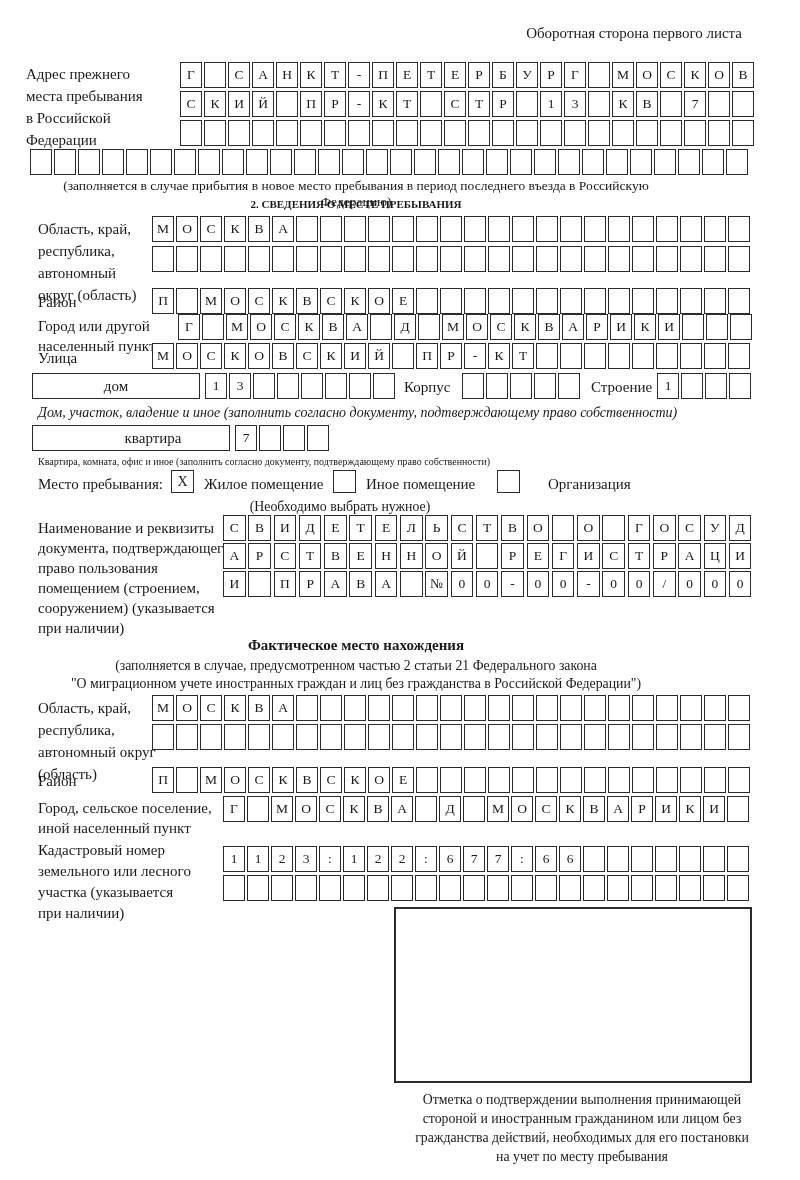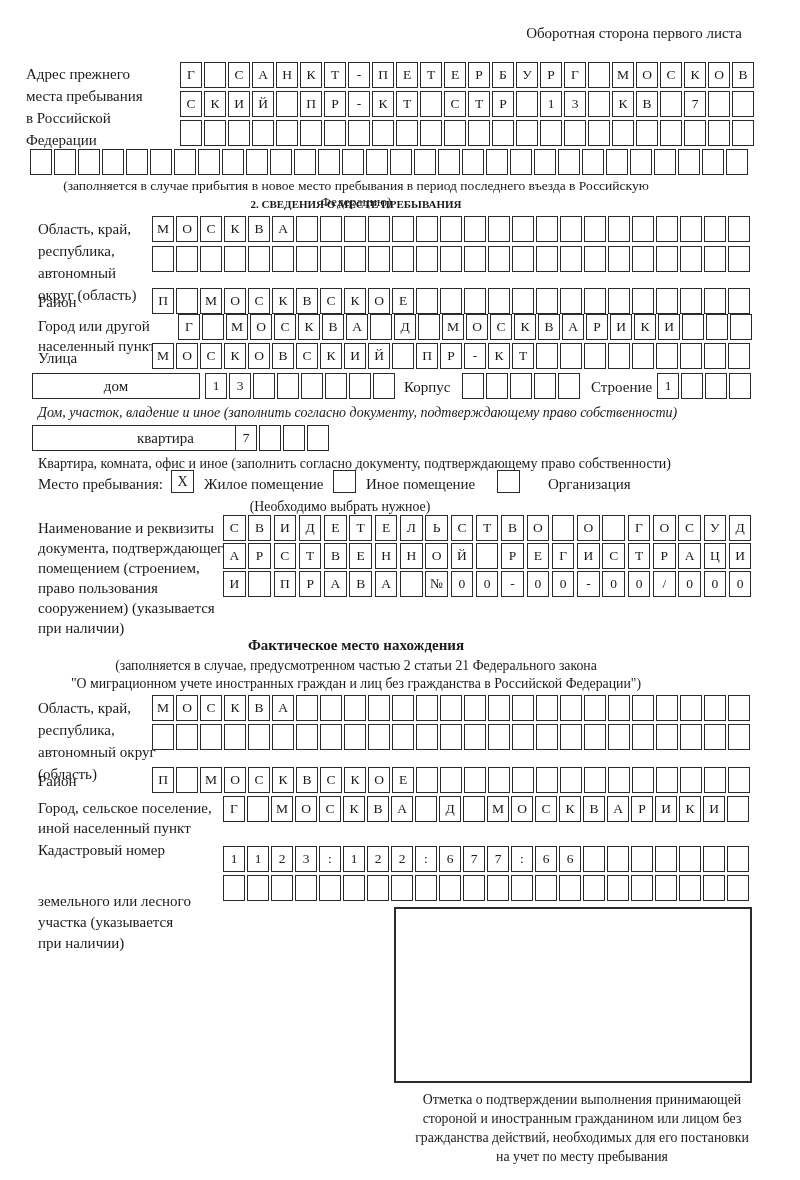--- a/index.html
+++ b/index.html
@@ -336,43 +336,43 @@
     </div>
   <div class="abs lbl" style="top:376px; left:591px;">Строение</div>
   <div class="cells" style="top:373px; left:657px;">
       <span class="cbox">1</span>
       <span class="cbox"></span>
       <span class="cbox"></span>
       <span class="cbox"></span>
     </div>
   <div class="caption" style="top:405px; left:38px; font-size:14px;font-style:italic;">Дом, участок, владение и иное (заполнить согласно документу, подтверждающему право собственности)</div>
 
-  <div class="widebox" style="top:425px; left:32px; width:223px;padding-left:44px;">квартира</div>
+  <div class="widebox" style="top:425px; left:32px; width:198px;padding-left:44px;">квартира</div>
   <div class="cells" style="top:425px; left:235px;">
       <span class="cbox">7</span>
       <span class="cbox"></span>
       <span class="cbox"></span>
       <span class="cbox"></span>
     </div>
-  <div class="caption" style="top:456px; left:38px; font-size:14px;">Квартира, комната, офис и иное (заполнить согласно документу, подтверждающему право собственности)</div>
+  <div class="caption" style="top:456px; left:38px; font-size:10px;">Квартира, комната, офис и иное (заполнить согласно документу, подтверждающему право собственности)</div>
 
   <div class="abs lbl" style="top:473px; left:38px;">Место пребывания:</div>
   <div class="checkbox" style="top:470px; left:171px;">X</div>
   <div class="abs lbl" style="top:473px; left:204px;">Жилое помещение</div>
   <div class="checkbox" style="top:470px; left:333px;"></div>
   <div class="abs lbl" style="top:473px; left:366px;">Иное помещение</div>
   <div class="checkbox" style="top:470px; left:497px;"></div>
   <div class="abs lbl" style="top:473px; left:548px;">Организация</div>
   <div class="caption" style="top:499px; left:170px; width:340px; text-align:center; font-size:13.8px;">(Необходимо выбрать нужное)</div>
 
   <div class="abs" style="top:518px; left:38px;">
     <div class="lbl-tight">Наименование и реквизиты</div>
     <div class="lbl-tight">документа, подтверждающего</div>
+    <div class="lbl-tight">право пользования</div>
     <div class="lbl-tight">помещением (строением,</div>
-    <div class="lbl-tight">право пользования</div>
     <div class="lbl-tight">сооружением) (указывается</div>
     <div class="lbl-tight">при наличии)</div>
   </div>
   <div class="cells cells-doc" style="top:515px; left:223px;">
       <span class="cbox">С</span>
       <span class="cbox">В</span>
       <span class="cbox">И</span>
       <span class="cbox">Д</span>
       <span class="cbox">Е</span>
       <span class="cbox">Т</span>
@@ -557,21 +557,21 @@
       <span class="cbox">А</span>
       <span class="cbox">Р</span>
       <span class="cbox">И</span>
       <span class="cbox">К</span>
       <span class="cbox">И</span>
       <span class="cbox"></span>
     </div>
 
   <div class="abs" style="top:840px; left:38px;">
     <div class="lbl" style="line-height:21px;">Кадастровый номер</div>
-    <div class="lbl" style="line-height:21px;margin-top:30px;">земельного или лесного</div>
+    <div class="lbl" style="line-height:21px;">земельного или лесного</div>
     <div class="lbl" style="line-height:21px;">участка (указывается</div>
     <div class="lbl" style="line-height:21px;">при наличии)</div>
   </div>
   <div class="cells" style="top:846px; left:223px;">
       <span class="cbox">1</span>
       <span class="cbox">1</span>
       <span class="cbox">2</span>
       <span class="cbox">3</span>
       <span class="cbox">:</span>
       <span class="cbox">1</span>

